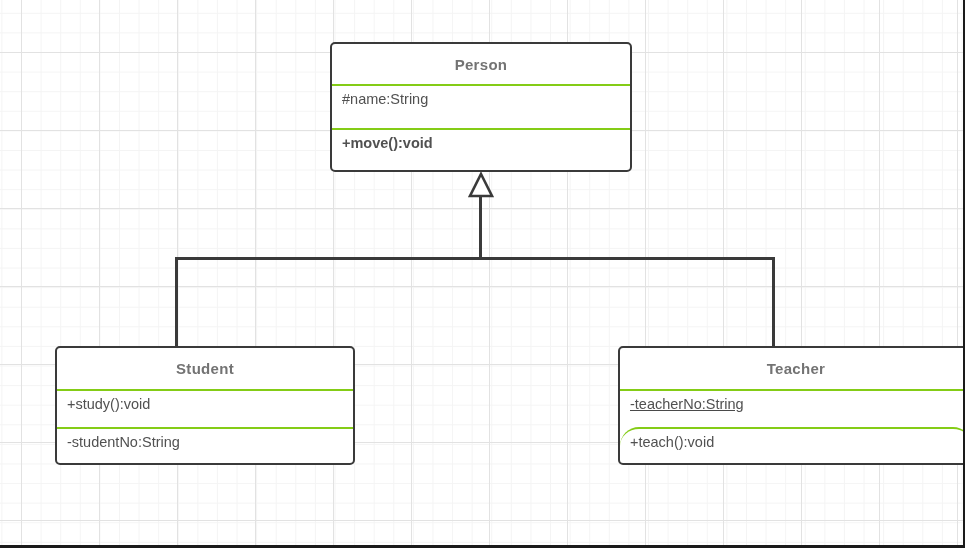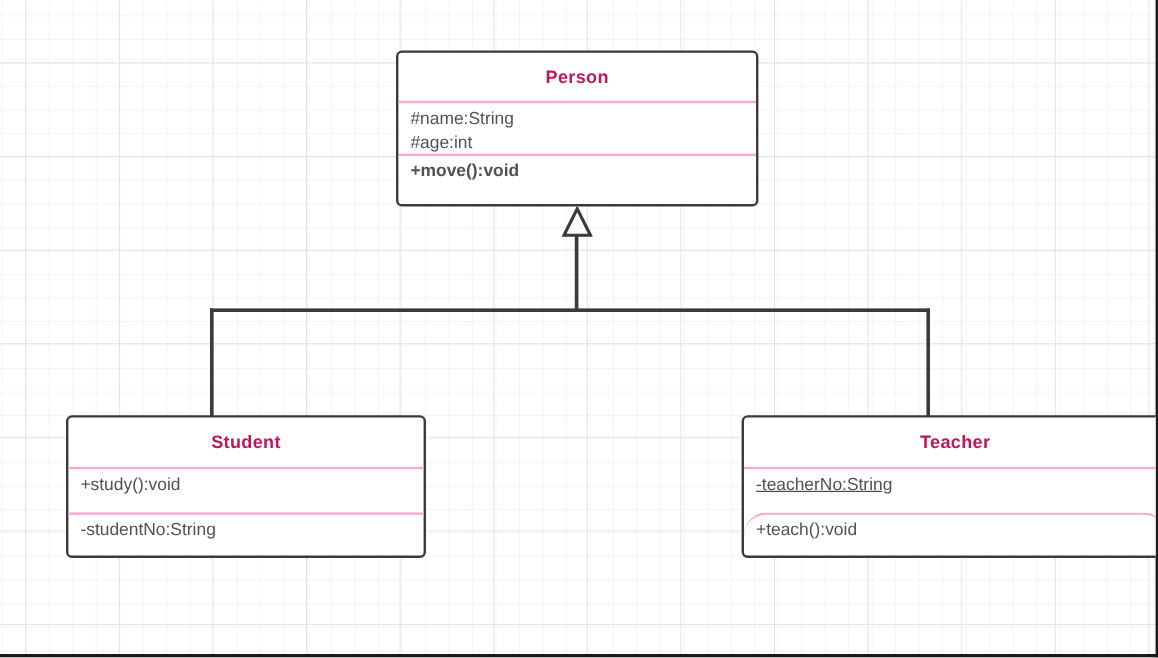--- a/index.html
+++ b/index.html
@@ -43,29 +43,29 @@
     border: 2px solid #3a3a3a;
     border-radius: 5px;
     box-sizing: border-box;
     color: #4a4a4a;
     z-index: 5;
   }
   .uml-name {
     text-align: center;
     font-weight: bold;
     font-size: 15px;
-    color: #be185d;
+    color: #737373;
     box-sizing: border-box;
     display: flex;
     align-items: center;
     justify-content: center;
     letter-spacing: 0.3px;
   }
   .uml-compartment {
-    border-top: 2px solid #f9a8d4;
+    border-top: 2px solid #84cc16;
     box-sizing: border-box;
     padding: 3px 24px 4px 10px;
   }
   .uml-member {
     font-size: 14.5px;
     line-height: 20px;
     color: #515151;
     white-space: nowrap;
   }
 
@@ -117,21 +117,20 @@
 </style>
 </head>
 <body>
 
 <div id="canvas">
 
   <div class="uml-class" id="class-person">
     <div class="uml-name">Person</div>
     <div class="uml-compartment attrs">
       <div class="uml-member">#name:String</div>
-      <div class="uml-member">#age:int</div>
     </div>
     <div class="uml-compartment ops">
       <div class="uml-member">+move():void</div>
     </div>
   </div>
 
   <div class="uml-class" id="class-student">
     <div class="uml-name">Student</div>
     <div class="uml-compartment ops">
       <div class="uml-member">+study():void</div>

